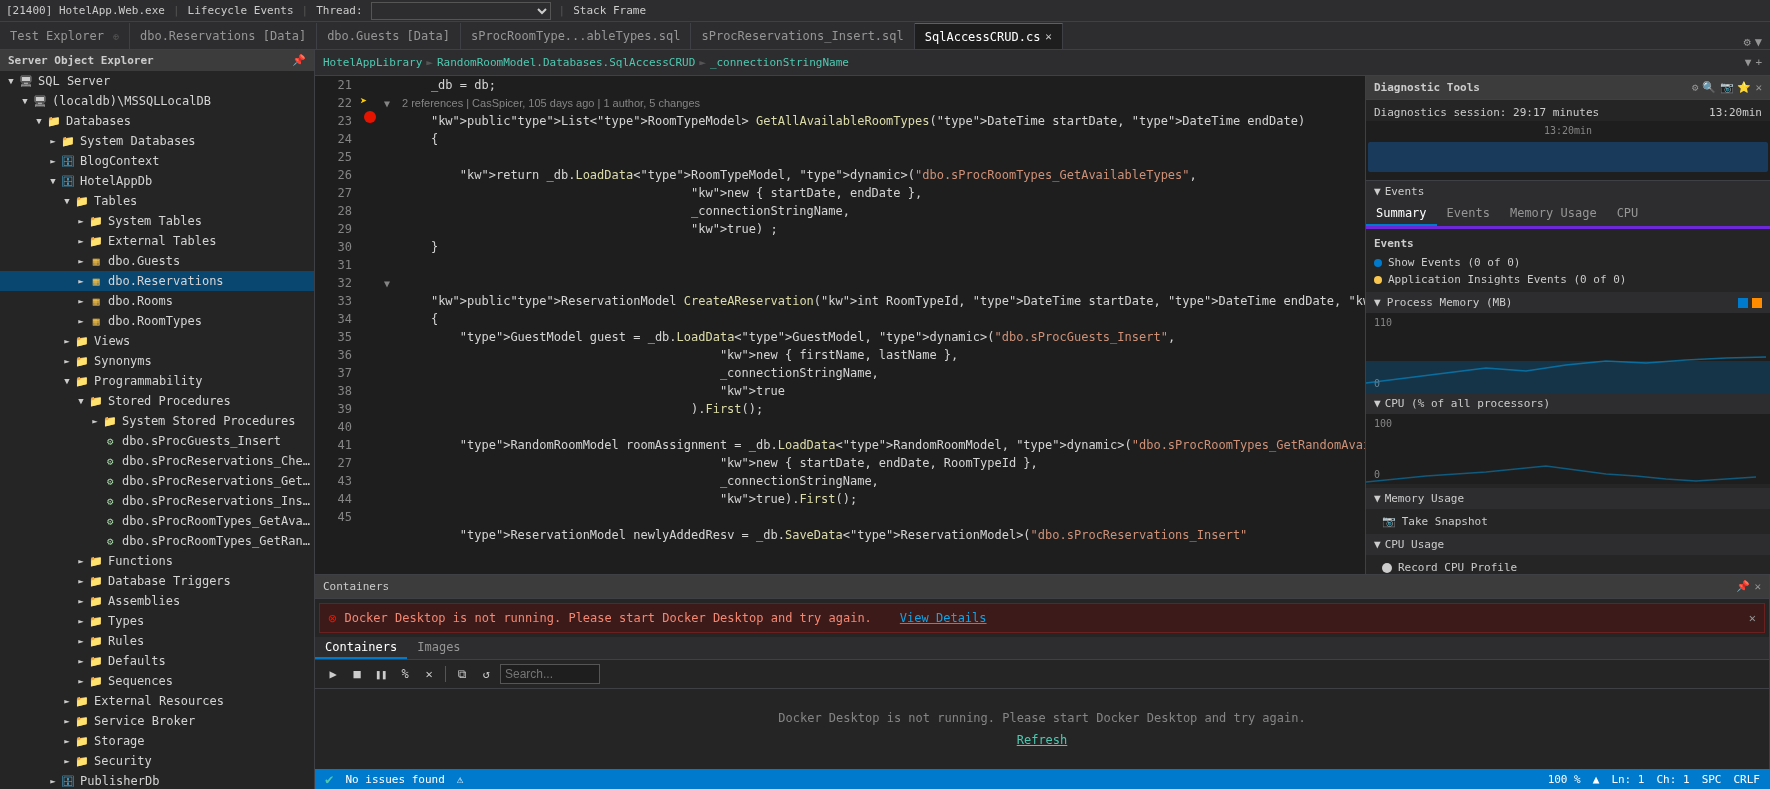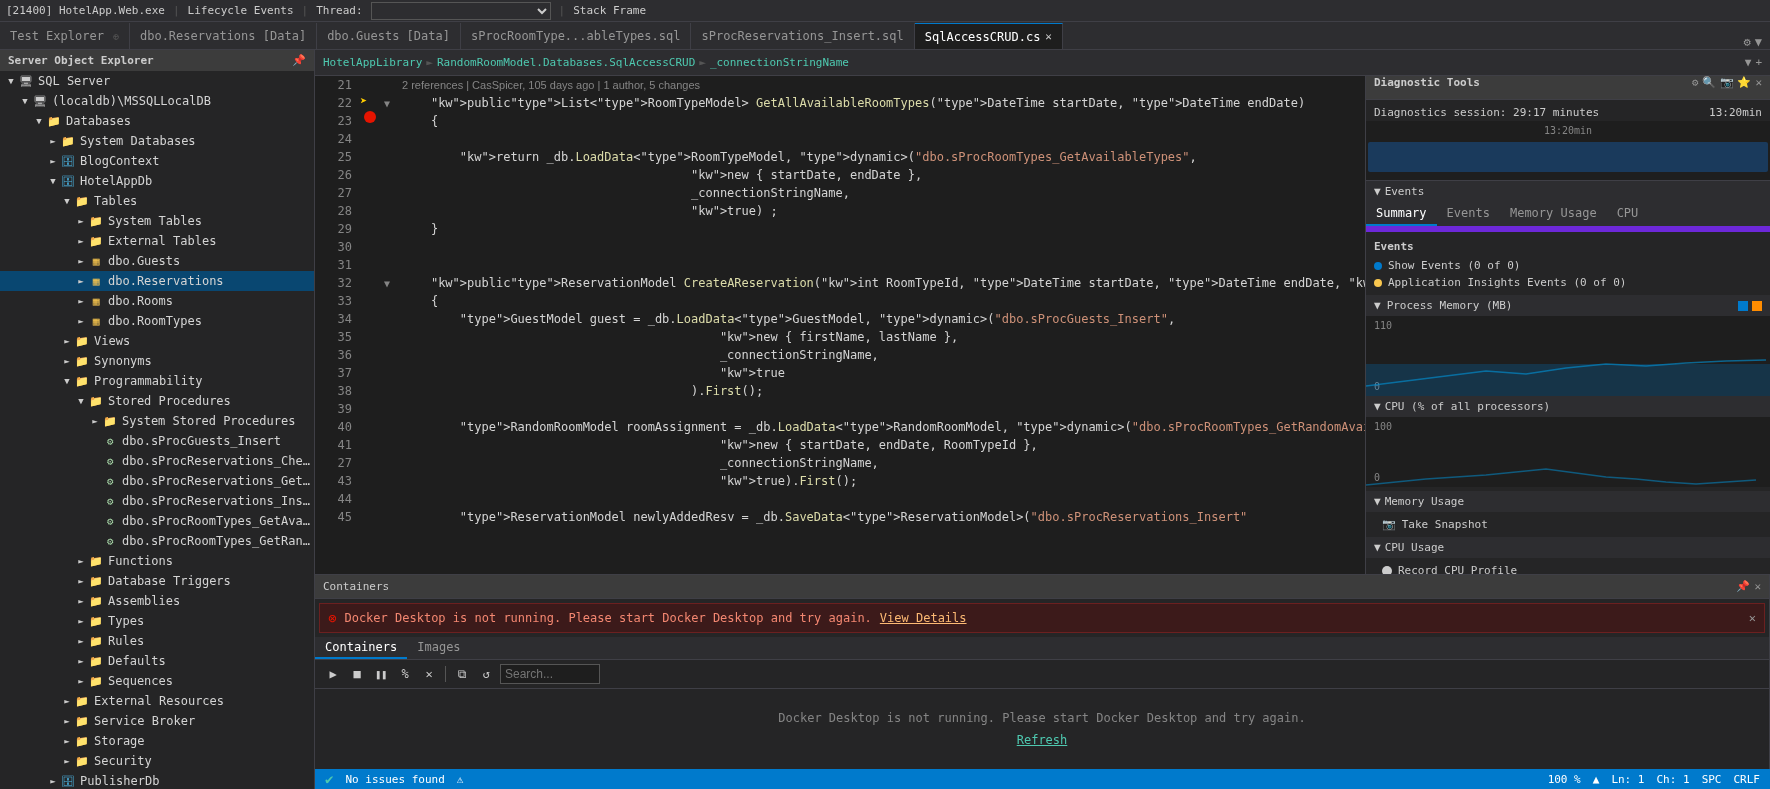--- a/index.html
+++ b/index.html
@@ -52,42 +52,42 @@
     
     .bottom-section { height: 195px; display: flex; flex-shrink: 0; border-top: 1px solid #3f3f46; }
     .containers-panel { flex: 1; background: #252526; display: flex; flex-direction: column; border-right: 1px solid #3f3f46; }
     .panel-header { background: #3c3c3c; height: 24px; display: flex; align-items: center; padding: 0 8px; gap: 6px; font-size: 11px; color: #cccccc; border-bottom: 1px solid #3f3f46; flex-shrink: 0; }
     .panel-header-title { font-weight: normal; }
     .panel-header-icons { margin-left: auto; display: flex; gap: 4px; color: #969696; }
     .panel-tabs { display: flex; gap: 0; background: #2d2d30; border-bottom: 1px solid #3f3f46; flex-shrink: 0; }
     .panel-tab { padding: 3px 10px; font-size: 12px; color: #969696; cursor: pointer; border-bottom: 2px solid transparent; }
     .panel-tab.active { color: #ffffff; border-bottom-color: #007acc; }
     .error-banner { background: #3c1a1a; border: 1px solid #6b2020; margin: 4px; padding: 6px 8px; display: flex; align-items: center; gap: 8px; font-size: 12px; color: #f48771; flex-shrink: 0; }
-    .error-banner .view-details { color: #fdba74; cursor: pointer; text-decoration: underline; }
+    .error-banner .view-details { color: #0ea5e9; cursor: pointer; text-decoration: underline; margin-left: 20px; }
     .error-banner .close-x { margin-left: auto; cursor: pointer; color: #969696; }
     .toolbar-row { display: flex; align-items: center; padding: 4px 8px; gap: 4px; background: #252526; border-bottom: 1px solid #3f3f46; flex-shrink: 0; }
     .toolbar-btn { width: 20px; height: 20px; display: flex; align-items: center; justify-content: center; color: #cccccc; cursor: pointer; font-size: 12px; }
     .toolbar-separator { width: 1px; height: 16px; background: #555; margin: 0 2px; }
     .toolbar-input { background: #1e1e1e; border: 1px solid #555; color: #cccccc; padding: 2px 4px; font-size: 12px; width: 100px; }
     .panel-body { flex: 1; display: flex; align-items: center; justify-content: center; flex-direction: column; color: #858585; font-size: 12px; gap: 8px; }
     .refresh-link { color: #4ec9b0; cursor: pointer; text-decoration: underline; }
 
     
     .callstack-panel { width: 310px; background: #252526; display: flex; flex-direction: column; }
     .callstack-body { flex: 1; overflow: auto; }
     .callstack-header-row { display: flex; padding: 2px 8px; font-size: 11px; color: #858585; border-bottom: 1px solid #3f3f46; }
 
     
     .diagnostic-panel { width: 405px; background: #252526; display: flex; flex-direction: column; border-left: 1px solid #3f3f46; flex-shrink: 0; overflow: hidden; }
-    .diag-title { background: #3c3c3c; height: 24px; display: flex; align-items: flex-start; padding: 0 8px; font-size: 11px; color: #cccccc; font-weight: bold; border-bottom: 1px solid #3f3f46; flex-shrink: 0; gap: 9px; }
+    .diag-title { background: #3c3c3c; height: 24px; display: flex; align-items: center; padding: 0 8px; font-size: 11px; color: #cccccc; font-weight: bold; border-bottom: 1px solid #3f3f46; flex-shrink: 0; gap: 9px; }
     .diag-title-icons { margin-left: auto; display: flex; gap: 4px; color: #969696; }
     .diag-body { flex: 1; overflow-y: auto; overflow-x: hidden; padding: 4px 0; }
     .diag-section-header { padding: 4px 8px; font-size: 11px; color: #cccccc; background: #2d2d30; cursor: pointer; display: flex; align-items: center; gap: 4px; }
     .diag-row { padding: 2px 8px; font-size: 11px; display: flex; align-items: center; gap: 6px; }
-    .diag-tabs { display: flex; gap: 0; border-bottom: 6px solid #6d28d9; background: #2d2d30; flex-shrink: 0; }
+    .diag-tabs { display: flex; gap: 0; border-bottom: 3px solid #6d28d9; background: #2d2d30; flex-shrink: 0; }
     .diag-tab { padding: 4px 10px; font-size: 12px; color: #969696; cursor: pointer; border-bottom: 2px solid transparent; }
     .diag-tab.active { color: #ffffff; border-bottom-color: #007acc; }
     .timeline-area { height: 60px; background: #1e1e1e; position: relative; border-bottom: 1px solid #3f3f46; }
     .chart-area { height: 80px; background: #1e1e1e; position: relative; overflow: hidden; }
     .chart-y-label { position: absolute; left: 8px; font-size: 10px; color: #858585; }
     .chart-fill { position: absolute; bottom: 0; left: 0; right: 0; background: rgba(0, 180, 220, 0.3); }
     .events-section { padding: 4px 8px; }
     .event-row { display: flex; align-items: center; gap: 6px; padding: 2px 0; font-size: 11px; color: #cccccc; }
     .event-dot { width: 8px; height: 8px; border-radius: 50%; flex-shrink: 0; }
     .status-bar { height: 20px; background: #007acc; display: flex; align-items: center; padding: 0 10px; gap: 12px; font-size: 11px; color: #ffffff; flex-shrink: 0; }
@@ -431,20 +431,23 @@
             <div style="height: 18px; display: flex; align-items: center; justify-content: center; color: rgb(133, 133, 133); font-size: 10px;"></div>
             <div style="height: 18px; display: flex; align-items: center; justify-content: center; color: rgb(133, 133, 133); font-size: 10px;"></div>
             <div style="height: 18px; display: flex; align-items: center; justify-content: center; color: rgb(133, 133, 133); font-size: 10px;"></div>
             <div style="height: 18px; display: flex; align-items: center; justify-content: center; color: rgb(133, 133, 133); font-size: 10px;"></div>
             <div style="height: 18px; display: flex; align-items: center; justify-content: center; color: rgb(133, 133, 133); font-size: 10px;"></div>
             <div style="height: 18px; display: flex; align-items: center; justify-content: center; color: rgb(133, 133, 133); font-size: 10px;"></div>
             <div style="height: 18px; display: flex; align-items: center; justify-content: center; color: rgb(133, 133, 133); font-size: 10px;"></div>
           </div>
         <div class="code-content" id="code-content">
             <div>
+              <div class="code-line"><span class="text">    _db = db;</span></div>
+            </div>
+            <div>
               <span class="ref-line">2 references | CasSpicer, 105 days ago | 1 author, 5 changes</span>
               <div class="code-line"><span class="text">    <span class="&lt;span">"kw"</span>&gt;public</span> <span class="&lt;span">"type"</span>&gt;List&lt;<span class="&lt;span">"type"</span>&gt;RoomTypeModel&gt; <span class="method">GetAllAvailableRoomTypes</span>(<span class="&lt;span">"type"</span>&gt;DateTime startDate, <span class="&lt;span">"type"</span>&gt;DateTime endDate)</div>
             </div>
             <div>
               <div class="code-line"><span class="text">    {</span></div>
             </div>
             <div>
               <div class="code-line"><span class="text">&nbsp;</span></div>
             </div>
             <div>

